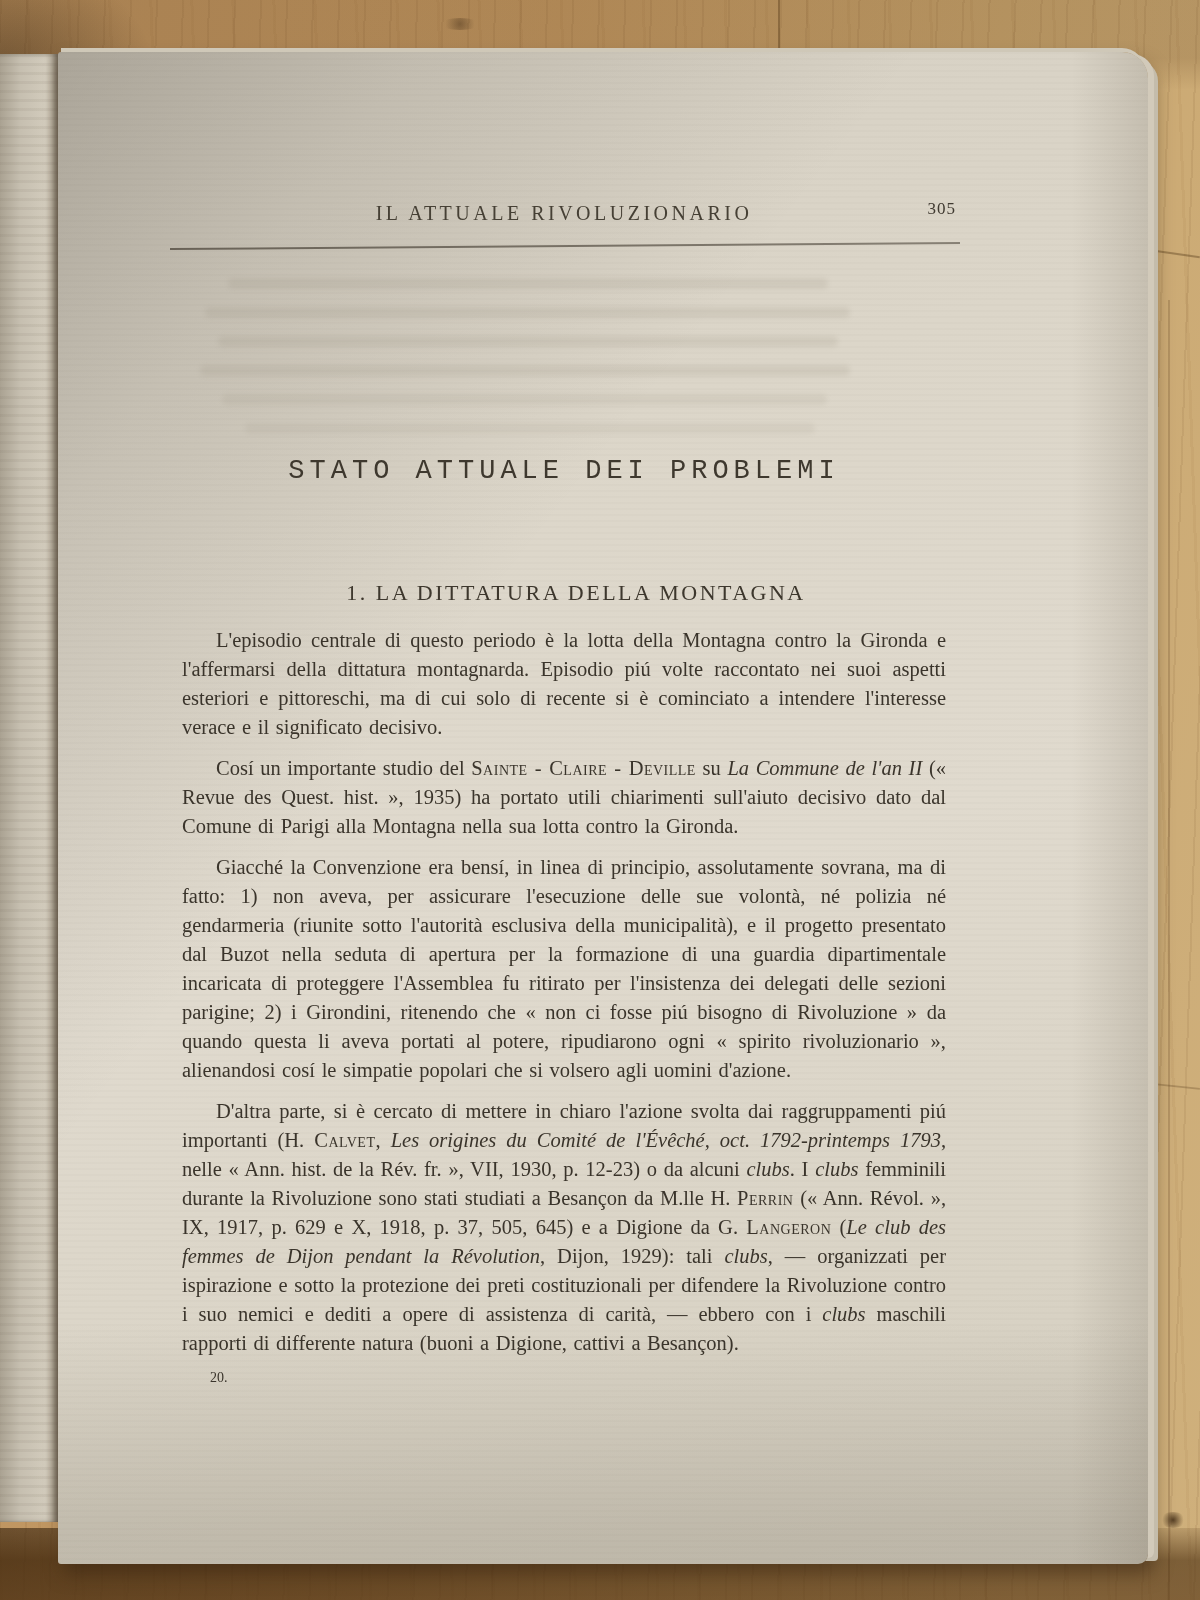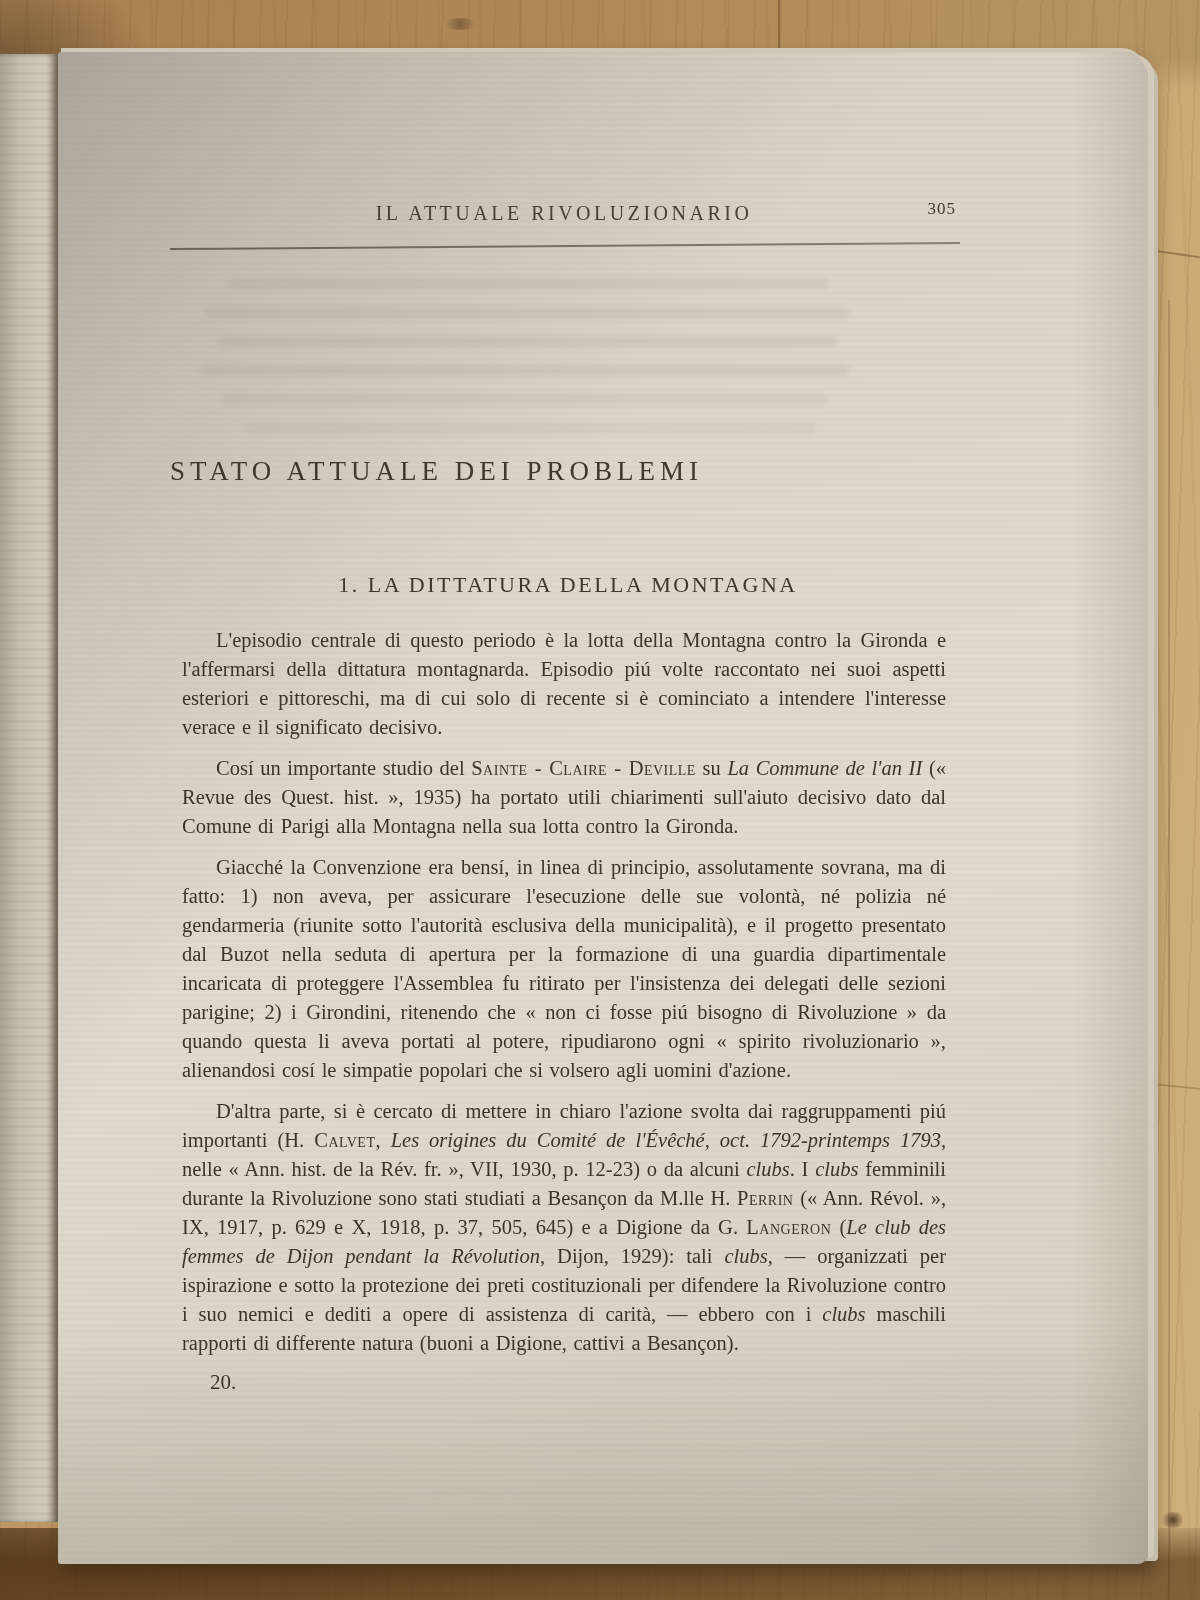--- a/index.html
+++ b/index.html
@@ -73,35 +73,35 @@
     background:#948c7c;opacity:.16;filter:blur(2.5px);
   }
   .showthrough div:nth-child(1){width:600px;margin-left:28px;}
   .showthrough div:nth-child(2){width:645px;margin-left:5px;}
   .showthrough div:nth-child(3){width:620px;margin-left:18px;}
   .showthrough div:nth-child(4){width:650px;margin-left:0px;}
   .showthrough div:nth-child(5){width:605px;margin-left:22px;opacity:.13;}
   .showthrough div:nth-child(6){width:570px;margin-left:45px;opacity:.11;}
   .main-heading{
     position:absolute;left:112px;top:404px;width:788px;margin:0;
-    font-size:27px;font-weight:500;letter-spacing:5px;color:#3e382e;
+    text-align:center;font-size:27px;font-weight:500;letter-spacing:5px;color:#3e382e;font-family:Liberation Mono, monospace;
   }
   .section-heading{
-    position:absolute;left:112px;top:516px;width:788px;margin:4px;
+    position:absolute;left:112px;top:516px;width:788px;margin:12px;
     text-align:center;font-size:22px;font-weight:500;letter-spacing:2.5px;color:#3d372d;
   }
   .body-text{
     position:absolute;left:112px;top:562px;width:788px;
     font-size:20.5px;line-height:29px;color:#3a342b;text-align:justify;
     word-spacing:1.5px;
   }
   .body-text p{margin:12px;text-indent:34px;}
   .seg-i{font-style:italic;}
   .seg-sc{font-variant:small-caps;letter-spacing:.5px;}
-  .signature-mark{position:absolute;left:152px;top:1318px;font-size:21px;color:#3a342b;}
+  .signature-mark{position:absolute;left:152px;top:1318px;font-size:14px;color:#3a342b;}
 </style>
 </head>
 <body>
 
 <div class="seam v1"></div>
 <div class="seam v2"></div>
 <div class="seam h1"></div>
 <div class="seam h2"></div>
 <div class="knot k1"></div>
 <div class="knot k2"></div>

